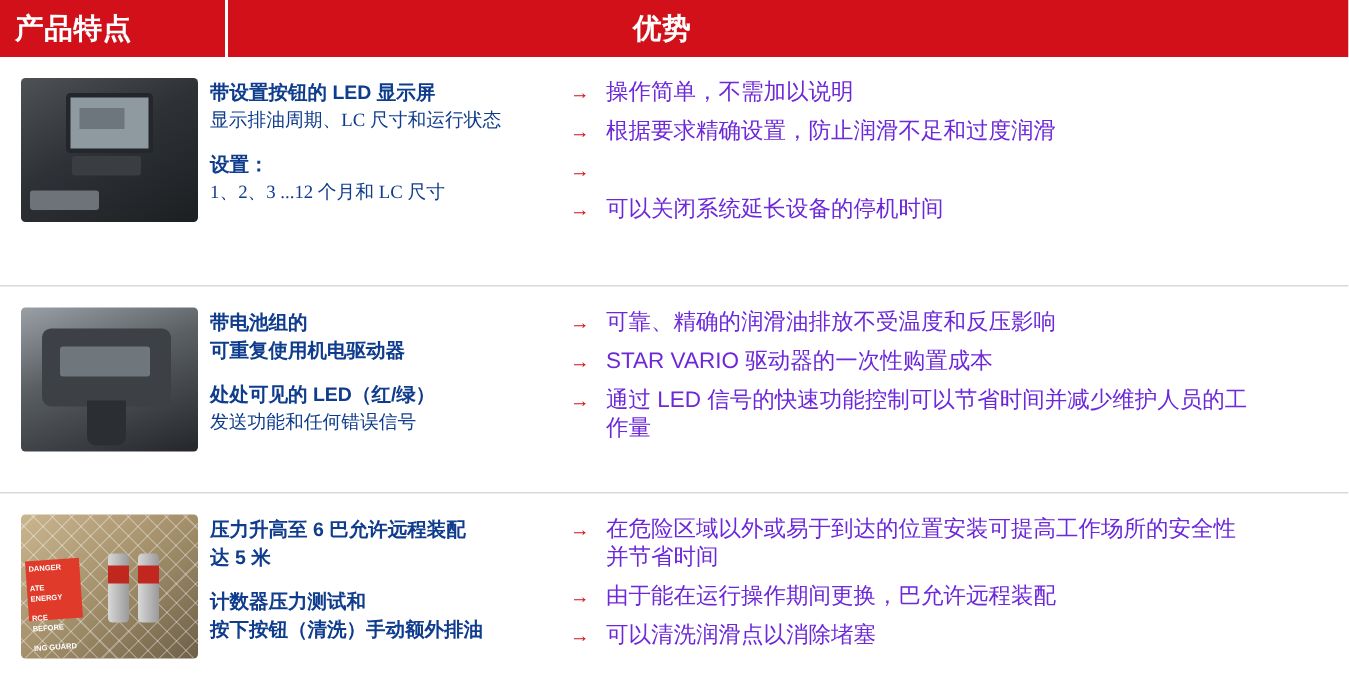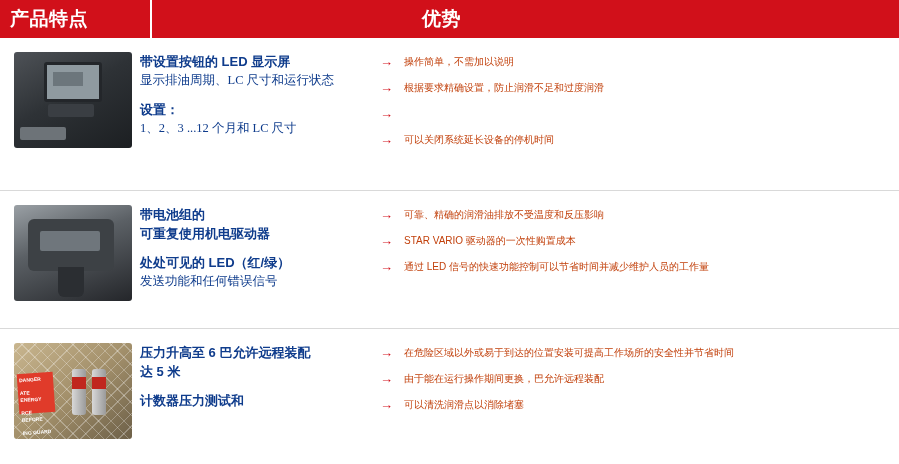--- a/index.html
+++ b/index.html
@@ -216,23 +216,23 @@
   .adv-item:last-child { margin-bottom: 0; }
   .arrow {
     flex: none;
     width: 24px;
     color: #d1101a;
     font-size: 13px;
     line-height: 19px;
     font-weight: bold;
   }
   .adv-text {
-    font-size: 10px;
+    font-size: 15px;
     line-height: 19px;
-    color: #c2410c;
+    color: #6d28d9;
     max-width: 430px;
   }
 </style>
 </head>
 <body>
 
 <div class="page">
 
   <div class="header">
     <div class="h-cell h-left">产品特点</div>
@@ -324,20 +324,21 @@
         <div class="cyl b"></div>
       </div>
     </div>
     <div class="cell-feat">
       <div class="feat-block">
         <div class="feat-title">压力升高至 6 巴允许远程装配</div>
         <div class="feat-title">达 5 米</div>
       </div>
       <div class="feat-block">
         <div class="feat-title">计数器压力测试和</div>
+        <div class="feat-title">按下按钮（清洗）手动额外排油</div>
       </div>
     </div>
     <div class="cell-adv">
       <div class="adv-item">
         <div class="arrow">→</div>
         <div class="adv-text">在危险区域以外或易于到达的位置安装可提高工作场所的安全性并节省时间</div>
       </div>
       <div class="adv-item">
         <div class="arrow">→</div>
         <div class="adv-text">由于能在运行操作期间更换，巴允许远程装配</div>

